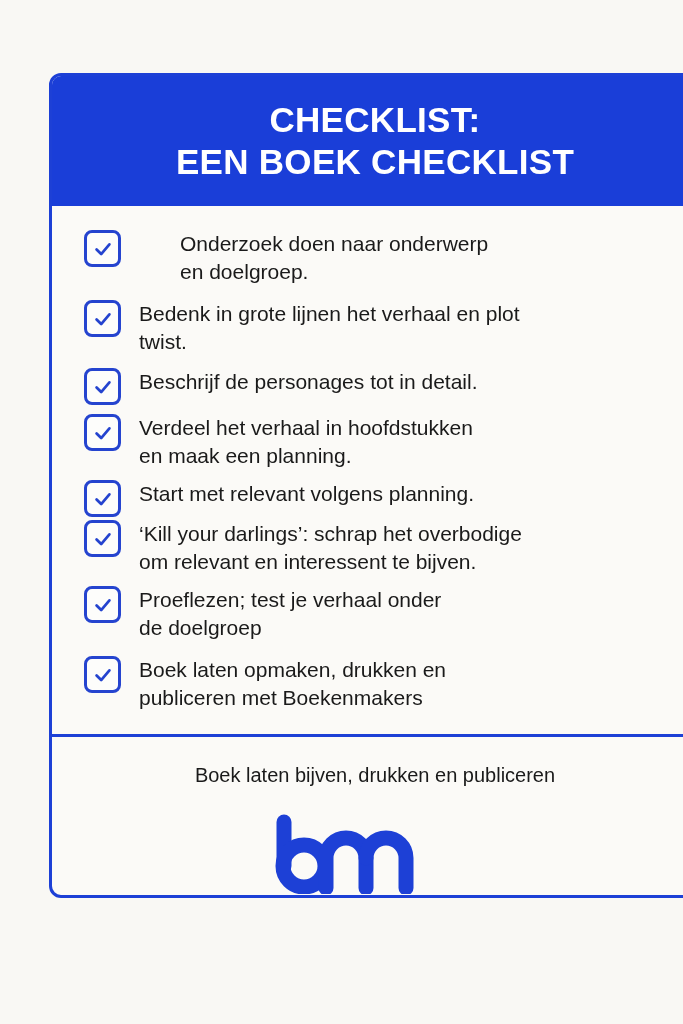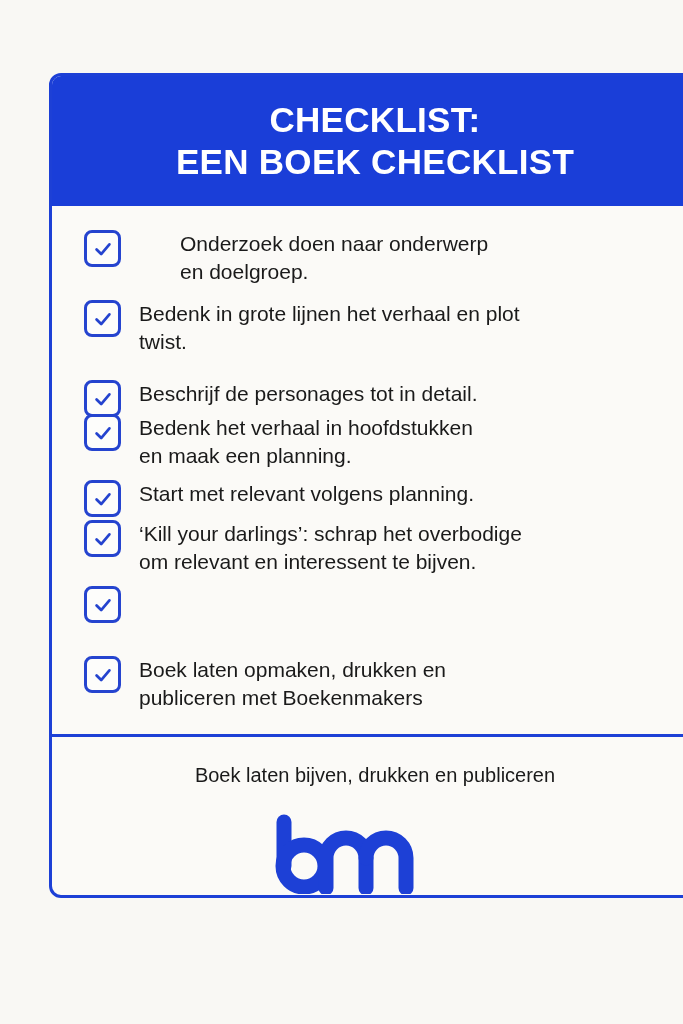--- a/index.html
+++ b/index.html
@@ -134,36 +134,36 @@
     <div class="item" style="top:70px;">
       <div class="checkbox">
         <svg viewBox="0 0 24 24">
             <path d="M5 12.5 L10 17.5 L19 7" fill="none" stroke="#2544cf" stroke-width="3" stroke-linecap="round" stroke-linejoin="round"></path>
           </svg>
       </div>
       <div class="item-text">Bedenk in grote lijnen het verhaal en plot
 twist.</div>
     </div>
 
-    <div class="item" style="top:138px;margin-top:12px;">
+    <div class="item" style="top:138px;">
       <div class="checkbox">
         <svg viewBox="0 0 24 24">
             <path d="M5 12.5 L10 17.5 L19 7" fill="none" stroke="#2544cf" stroke-width="3" stroke-linecap="round" stroke-linejoin="round"></path>
           </svg>
       </div>
       <div class="item-text">Beschrijf de personages tot in detail.</div>
     </div>
 
     <div class="item" style="top:184px;">
       <div class="checkbox">
         <svg viewBox="0 0 24 24">
             <path d="M5 12.5 L10 17.5 L19 7" fill="none" stroke="#2544cf" stroke-width="3" stroke-linecap="round" stroke-linejoin="round"></path>
           </svg>
       </div>
-      <div class="item-text">Bedenk het verhaal in hoofdstukken
+      <div class="item-text">Verdeel het verhaal in hoofdstukken
 en maak een planning.</div>
     </div>
 
     <div class="item" style="top:250px;">
       <div class="checkbox">
         <svg viewBox="0 0 24 24">
             <path d="M5 12.5 L10 17.5 L19 7" fill="none" stroke="#2544cf" stroke-width="3" stroke-linecap="round" stroke-linejoin="round"></path>
           </svg>
       </div>
       <div class="item-text">Start met relevant volgens planning.</div>
@@ -178,20 +178,22 @@
       <div class="item-text">‘Kill your darlings’: schrap het overbodige
 om relevant en interessent te bijven.</div>
     </div>
 
     <div class="item" style="top:356px;">
       <div class="checkbox">
         <svg viewBox="0 0 24 24">
             <path d="M5 12.5 L10 17.5 L19 7" fill="none" stroke="#2544cf" stroke-width="3" stroke-linecap="round" stroke-linejoin="round"></path>
           </svg>
       </div>
+      <div class="item-text">Proeflezen; test je verhaal onder
+de doelgroep</div>
     </div>
 
     <div class="item" style="top:426px;">
       <div class="checkbox">
         <svg viewBox="0 0 24 24">
             <path d="M5 12.5 L10 17.5 L19 7" fill="none" stroke="#2544cf" stroke-width="3" stroke-linecap="round" stroke-linejoin="round"></path>
           </svg>
       </div>
       <div class="item-text">Boek laten opmaken, drukken en
 publiceren met Boekenmakers</div>

